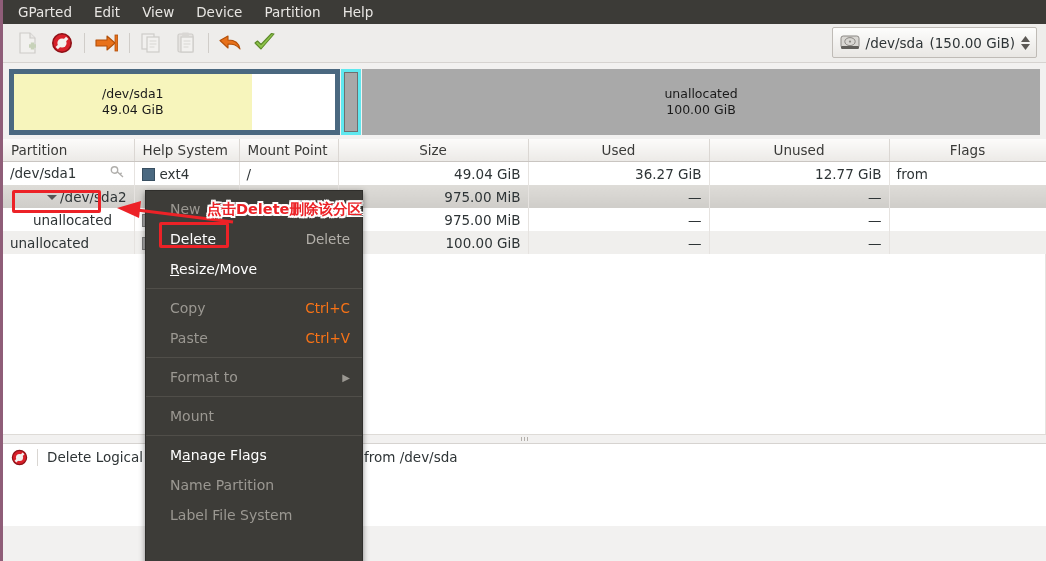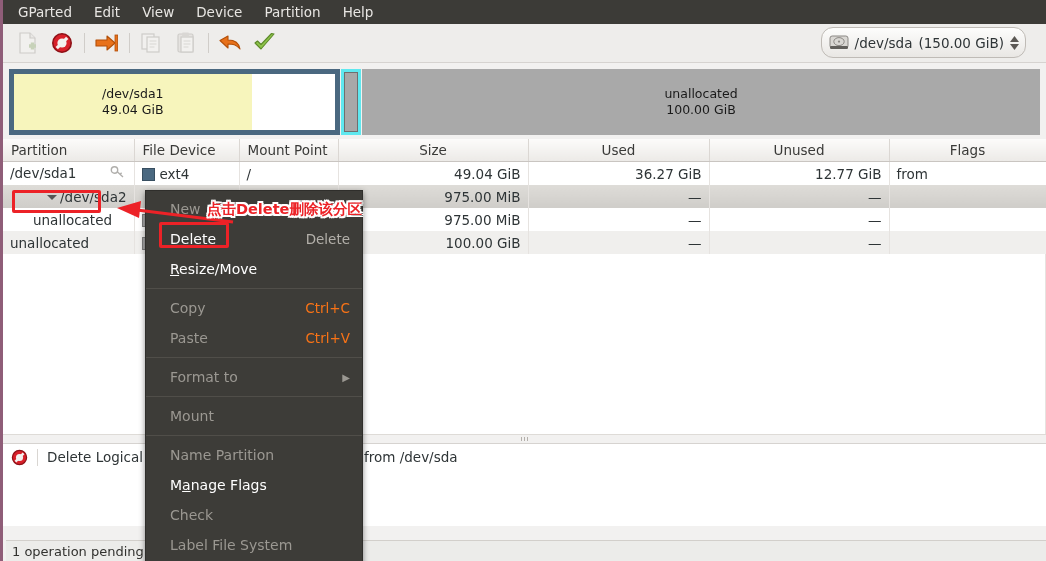--- a/index.html
+++ b/index.html
@@ -27,24 +27,24 @@
   
   .toolbar{
     height:38px;background:#eeedeb;border-bottom:1px solid #d6d3d0;
     display:flex;align-items:center;padding:0 8px;position:relative;
   }
   .tbtn{width:34px;height:32px;display:flex;align-items:center;justify-content:center;}
   .tsep{width:1px;height:20px;background:#d0cdc9;margin:0 5px;}
   .dim{opacity:.38;}
 
   .devsel{
-    position:absolute;right:20px;top:3px;height:31px;box-sizing:border-box;
+    position:absolute;right:9px;top:3px;height:31px;box-sizing:border-box;
     min-width:205px;display:flex;align-items:center;gap:6px;
     background:linear-gradient(#fdfdfc,#e9e7e4);
-    border:1px solid #bfbbb6;border-radius:12px;padding:0 6px 0 7px;
+    border:1px solid #bfbbb6;border-radius:2px;padding:0 6px 0 7px;
     font-size:13.5px;color:#2e3436;
   }
   .devsel .spin{margin-left:auto;display:flex;flex-direction:column;gap:2px;align-items:center;color:#5b5854;}
 
   
   .diskwrap{
     height:76px;background:#f2f1f0;padding:6px 6px 4px 6px;box-sizing:border-box;
     display:flex;align-items:stretch;
   }
   .partbox{
@@ -256,21 +256,21 @@
           <col style="width:105px">
           <col style="width:99px">
         <col style="width:190px">
           <col style="width:181px">
           <col style="width:180px">
           <col style="width:157px">
       </colgroup>
       <thead>
         <tr>
           <th class="l">Partition</th>
-          <th class="l">File Device</th>
+          <th class="l">Help System</th>
           <th class="l">Mount Point</th>
           <th>Size</th>
           <th>Used</th>
           <th>Unused</th>
           <th>Flags</th>
         </tr>
       </thead>
       <tbody>
 
         <tr class="r-odd">
@@ -349,23 +349,20 @@
         <circle cx="11" cy="11" r="9.2" fill="#d8202a" stroke="#8e1016" stroke-width="1.6"></circle>
         <circle cx="11" cy="11" r="4.6" fill="#f3f1ef"></circle>
         <rect x="3.6" y="9.4" width="14.8" height="3.2" fill="#f3f1ef" transform="rotate(-45 11 11)"></rect>
       </svg>
       <span class="opsep"></span>
       <span class="txt">Delete Logical Pa</span>
       <span class="txt" style="position:absolute;left:361px">from /dev/sda</span>
     </div>
   </div>
 
-  <div class="statusbar">
-    <span>1 operation pending</span>
-  </div>
 
   <div class="ctxmenu">
 
     <div class="ctxitem disabled">
       <span>New</span>
     </div>
 
     <div class="ctxitem">
       <span><u>D</u>elete</span>
       <span class="accel">Delete</span>
@@ -391,31 +388,28 @@
       <span>Format to</span>
       <span class="submark">▶</span>
     </div>
     <div class="ctxsep"></div>
 
     <div class="ctxitem disabled">
       <span>Mount</span>
     </div>
     <div class="ctxsep"></div>
 
-    <div class="ctxitem disabled">
-      <span>Name Partition</span>
-    </div>
-
     <div class="ctxitem">
       <span>M<u>a</u>nage Flags</span>
     </div>
 
     <div class="ctxitem disabled">
-      <span>Check</span>
-    </div>
+      <span>Name Partition</span>
+    </div>
+
 
     <div class="ctxitem disabled">
       <span>Label File System</span>
     </div>
 
     <div class="ctxitem disabled">
       
     </div>
 
   </div>

